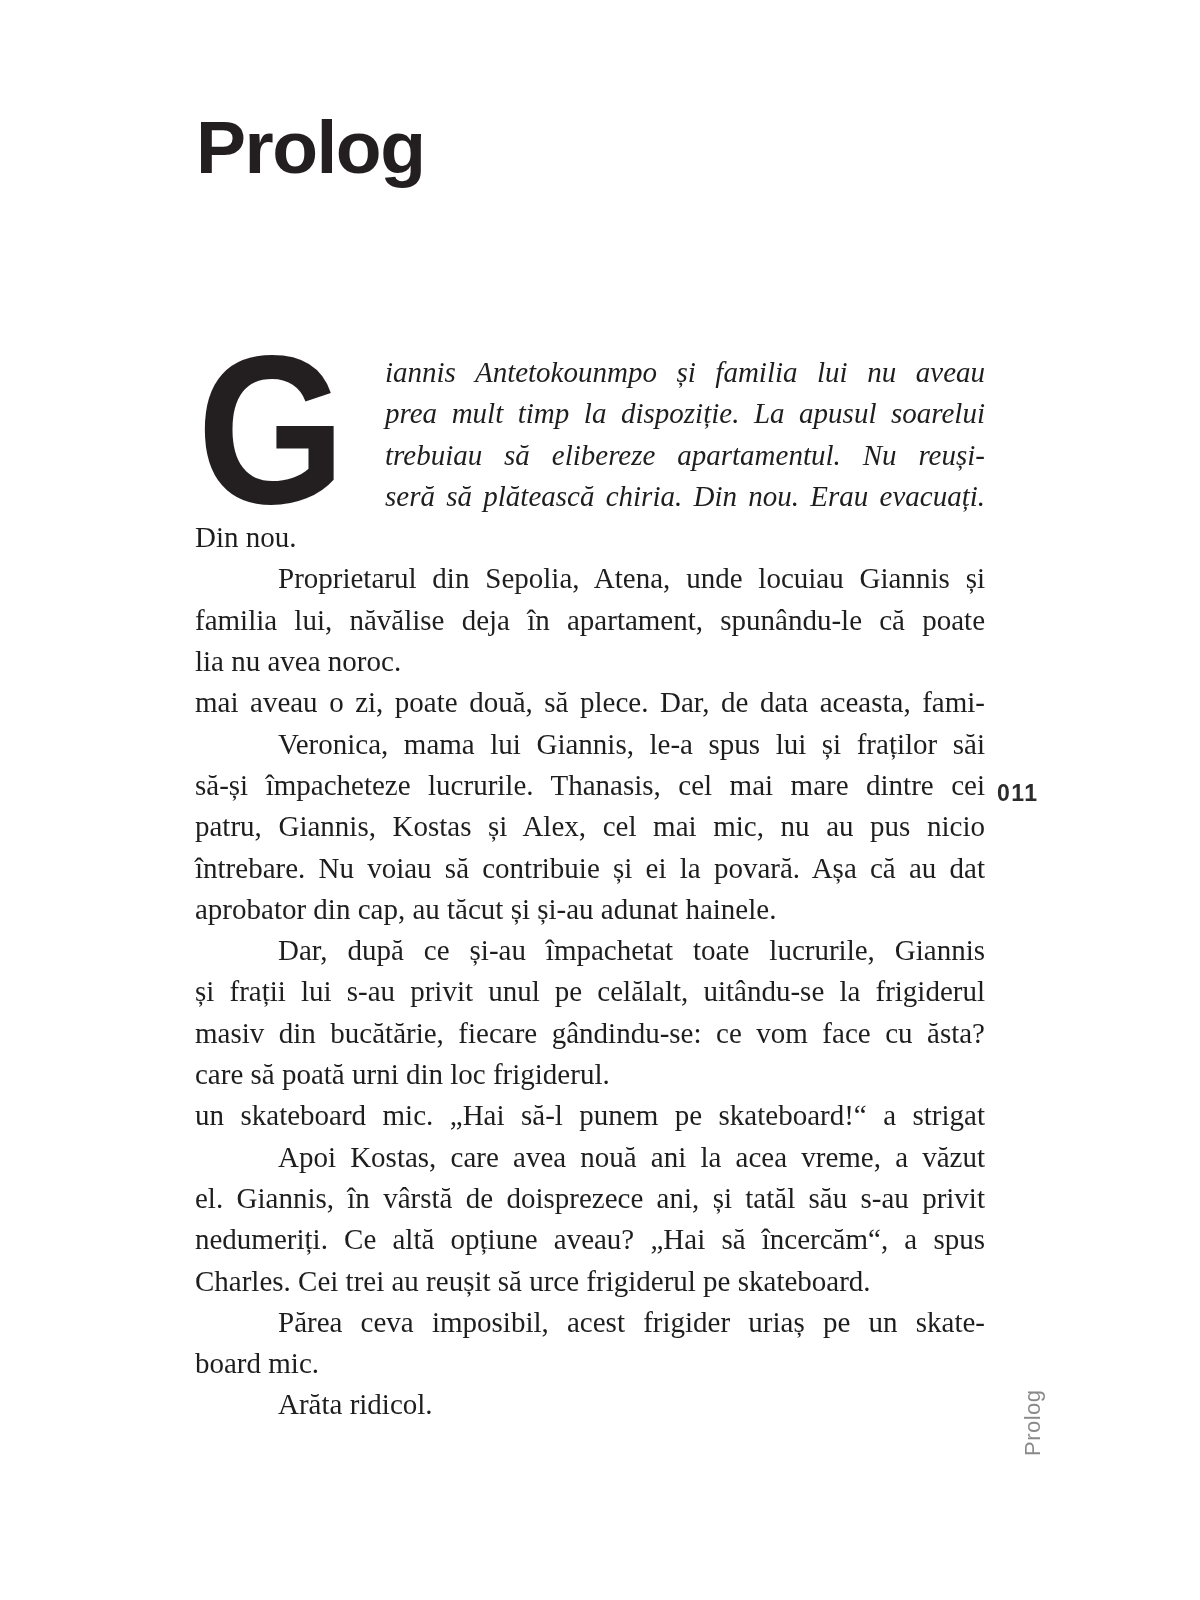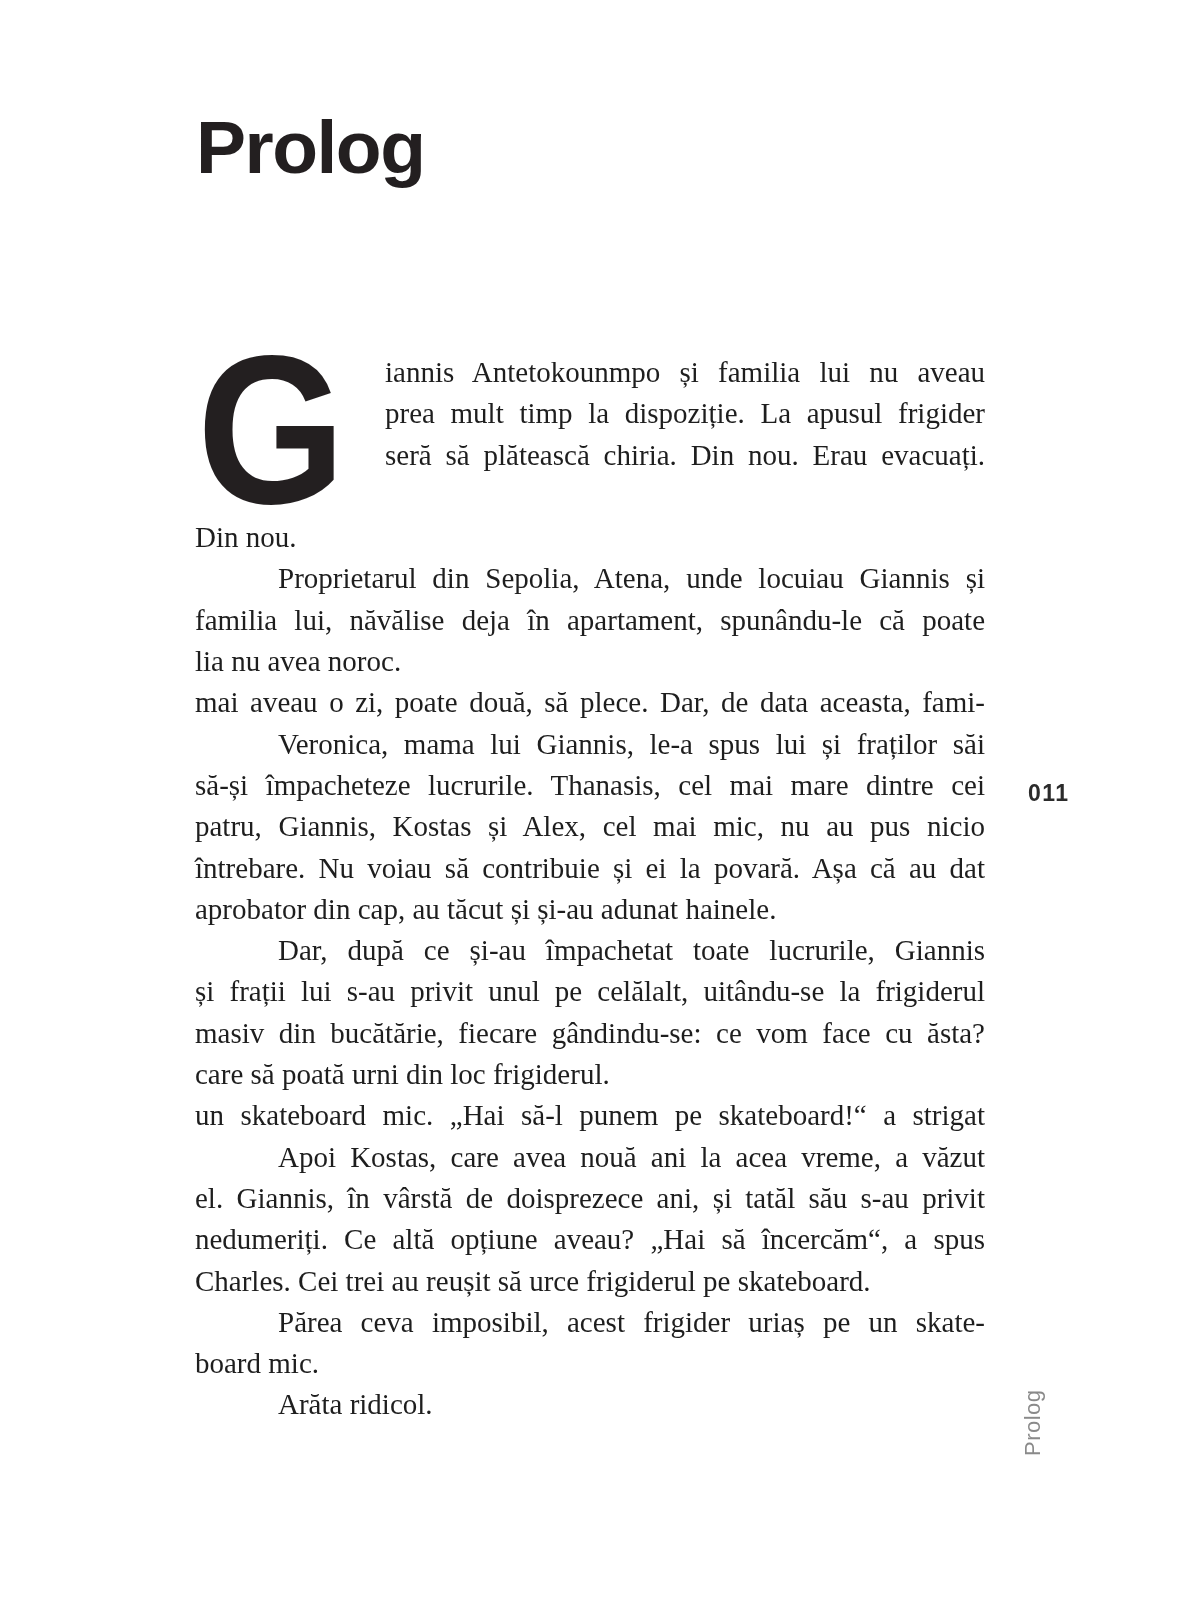--- a/index.html
+++ b/index.html
@@ -55,24 +55,24 @@
     left: 2px;
     top: -28px;
     font-family: "Liberation Sans", sans-serif;
     font-weight: 700;
     font-size: 212px;
     line-height: 1;
     color: #231f20;
     transform: scaleX(0.9);
     transform-origin: 0 0;
   }
-  .p1col { flex: 1 1 auto; min-width: 0; }
+  .p1col { flex: 1 1 auto; min-width: 0; font-style: italic; }
   .page-num {
     position: absolute;
-    left: 1028px;
+    left: 997px;
     top: 780px;
     font-family: "Liberation Sans", sans-serif;
     font-weight: 700;
     font-size: 23px;
     letter-spacing: 1.5px;
     color: #2b2b2b;
     text-align: right;
   }
   .vert-label {
     position: absolute;
@@ -98,21 +98,22 @@
   <h1 class="title">Prolog</h1>
 
   <div class="body-text">
 
     <div class="p1row">
       <div class="dropcell">
         <span class="dropcap">G</span>
       </div>
       <div class="p1col">
         <div class="ln">iannis Antetokounmpo și familia lui nu aveau</div>
-        <div class="ln">prea mult timp la dispoziție. La apusul frigider</div>
+        <div class="ln">prea mult timp la dispoziție. La apusul soarelui</div>
+        <div class="ln">trebuiau să elibereze apartamentul. Nu reuși-</div>
         <div class="ln">seră să plătească chiria. Din nou. Erau evacuați.</div>
       </div>
     </div>
     <div class="ln last">Din nou.</div>
 
     <div>
       <div class="ln indent">Proprietarul din Sepolia, Atena, unde locuiau Giannis și</div>
       <div class="ln">familia lui, năvălise deja în apartament, spunându-le că poate</div>
       <div class="ln last">lia nu avea noroc.</div>
       <div class="ln">mai aveau o zi, poate două, să plece. Dar, de data aceasta, fami-</div>

